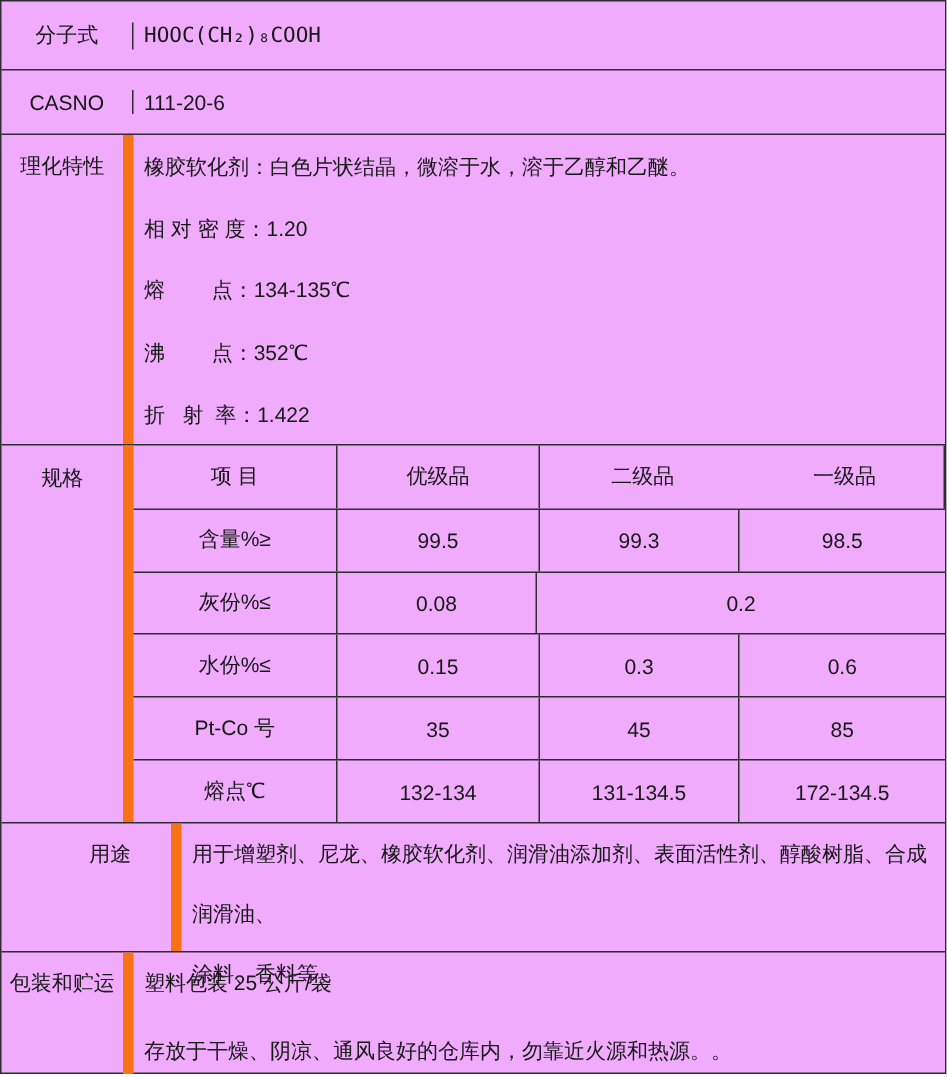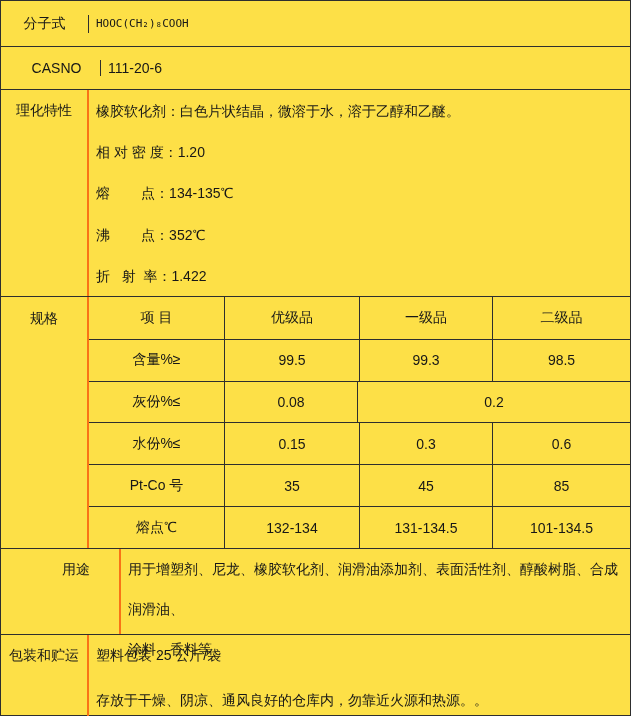--- a/index.html
+++ b/index.html
@@ -1,35 +1,35 @@
 <!DOCTYPE html>
 <html><head>
 <meta charset="utf-8">
 <style>
   html,body{margin:0;padding:0;background:#ffffff;}
   .doc{
     width:631px;height:716px;box-sizing:border-box;
     border:1px solid #2e2e2e;
     font-family:"Liberation Sans",sans-serif;
-    color:#171717;font-size:14px;background:#fde047;
+    color:#171717;font-size:14px;background:#f0abfc;
   }
   .row{display:flex;box-sizing:border-box;}
   .row + .row{border-top:1px solid #2e2e2e;}
   .lbl{
     width:88px;flex:0 0 88px;box-sizing:border-box;
-    border-right:2px solid #f97316;text-align:center;
+    border-right:7px solid #f97316;text-align:center;
   }
   .val{flex:1;box-sizing:border-box;padding-left:7px;min-width:0;}
   .vcenter{display:flex;align-items:center;}
   .vcenter .lbl{display:flex;align-items:center;justify-content:center;border-right:1px solid #2e2e2e;}
-  .mono{font-family:"DejaVu Sans Mono",monospace;font-size:11px;}
+  .mono{font-family:"DejaVu Sans Mono",monospace;font-size:14px;}
   .num{font-size:14px;}
   
   .r-formula{height:45px;}
-  .r-casno{height:43px;padding-left:12px;}
+  .r-casno{height:43px;}
   .r-props{height:207px;}
   .r-spec{height:252px;}
   .r-usage{height:86px;}
   .r-pack{height:83px;}
   
   .r-props .lbl{line-height:41px;}
   .r-props .val{padding-top:1px;}
   .pline{line-height:41.2px;white-space:pre-wrap;}
   
   .r-spec .lbl{line-height:42px;}
@@ -76,22 +76,22 @@
       <div class="pline">折   射  率：1.422</div>
     </div>
   </div>
 
   <div class="row r-spec">
     <div class="lbl">规格</div>
     <div class="spec-table">
       <div class="srow">
         <div class="scell c1">项 目</div>
         <div class="scell c2">优级品</div>
+        <div class="scell c4">二级品</div>
         <div class="scell c3">一级品</div>
-        <div class="scell c4">二级品</div>
       </div>
       <div class="srow">
         <div class="scell c1">含量%≥</div>
         <div class="scell c2 num">99.5</div>
         <div class="scell c3 num">99.3</div>
         <div class="scell c4 num">98.5</div>
       </div>
       <div class="srow">
         <div class="scell c1">灰份%≤</div>
         <div class="scell c3 num">0.08</div>
@@ -106,21 +106,21 @@
       <div class="srow">
         <div class="scell c1">Pt-Co 号</div>
         <div class="scell c2 num">35</div>
         <div class="scell c3 num">45</div>
         <div class="scell c4 num">85</div>
       </div>
       <div class="srow">
         <div class="scell c1">熔点℃</div>
         <div class="scell c2 num">132-134</div>
         <div class="scell c3 num">131-134.5</div>
-        <div class="scell c4 num">101-134.5</div>
+        <div class="scell c4 num">172-134.5</div>
       </div>
     </div>
   </div>
 
   <div class="row r-usage">
     <div class="lbl">用途</div>
     <div class="val">
       <div class="uline">用于增塑剂、尼龙、橡胶软化剂、润滑油添加剂、表面活性剂、醇酸树脂、合成润滑油、</div>
       <div class="uline">涂料、香料等。</div>
     </div>

